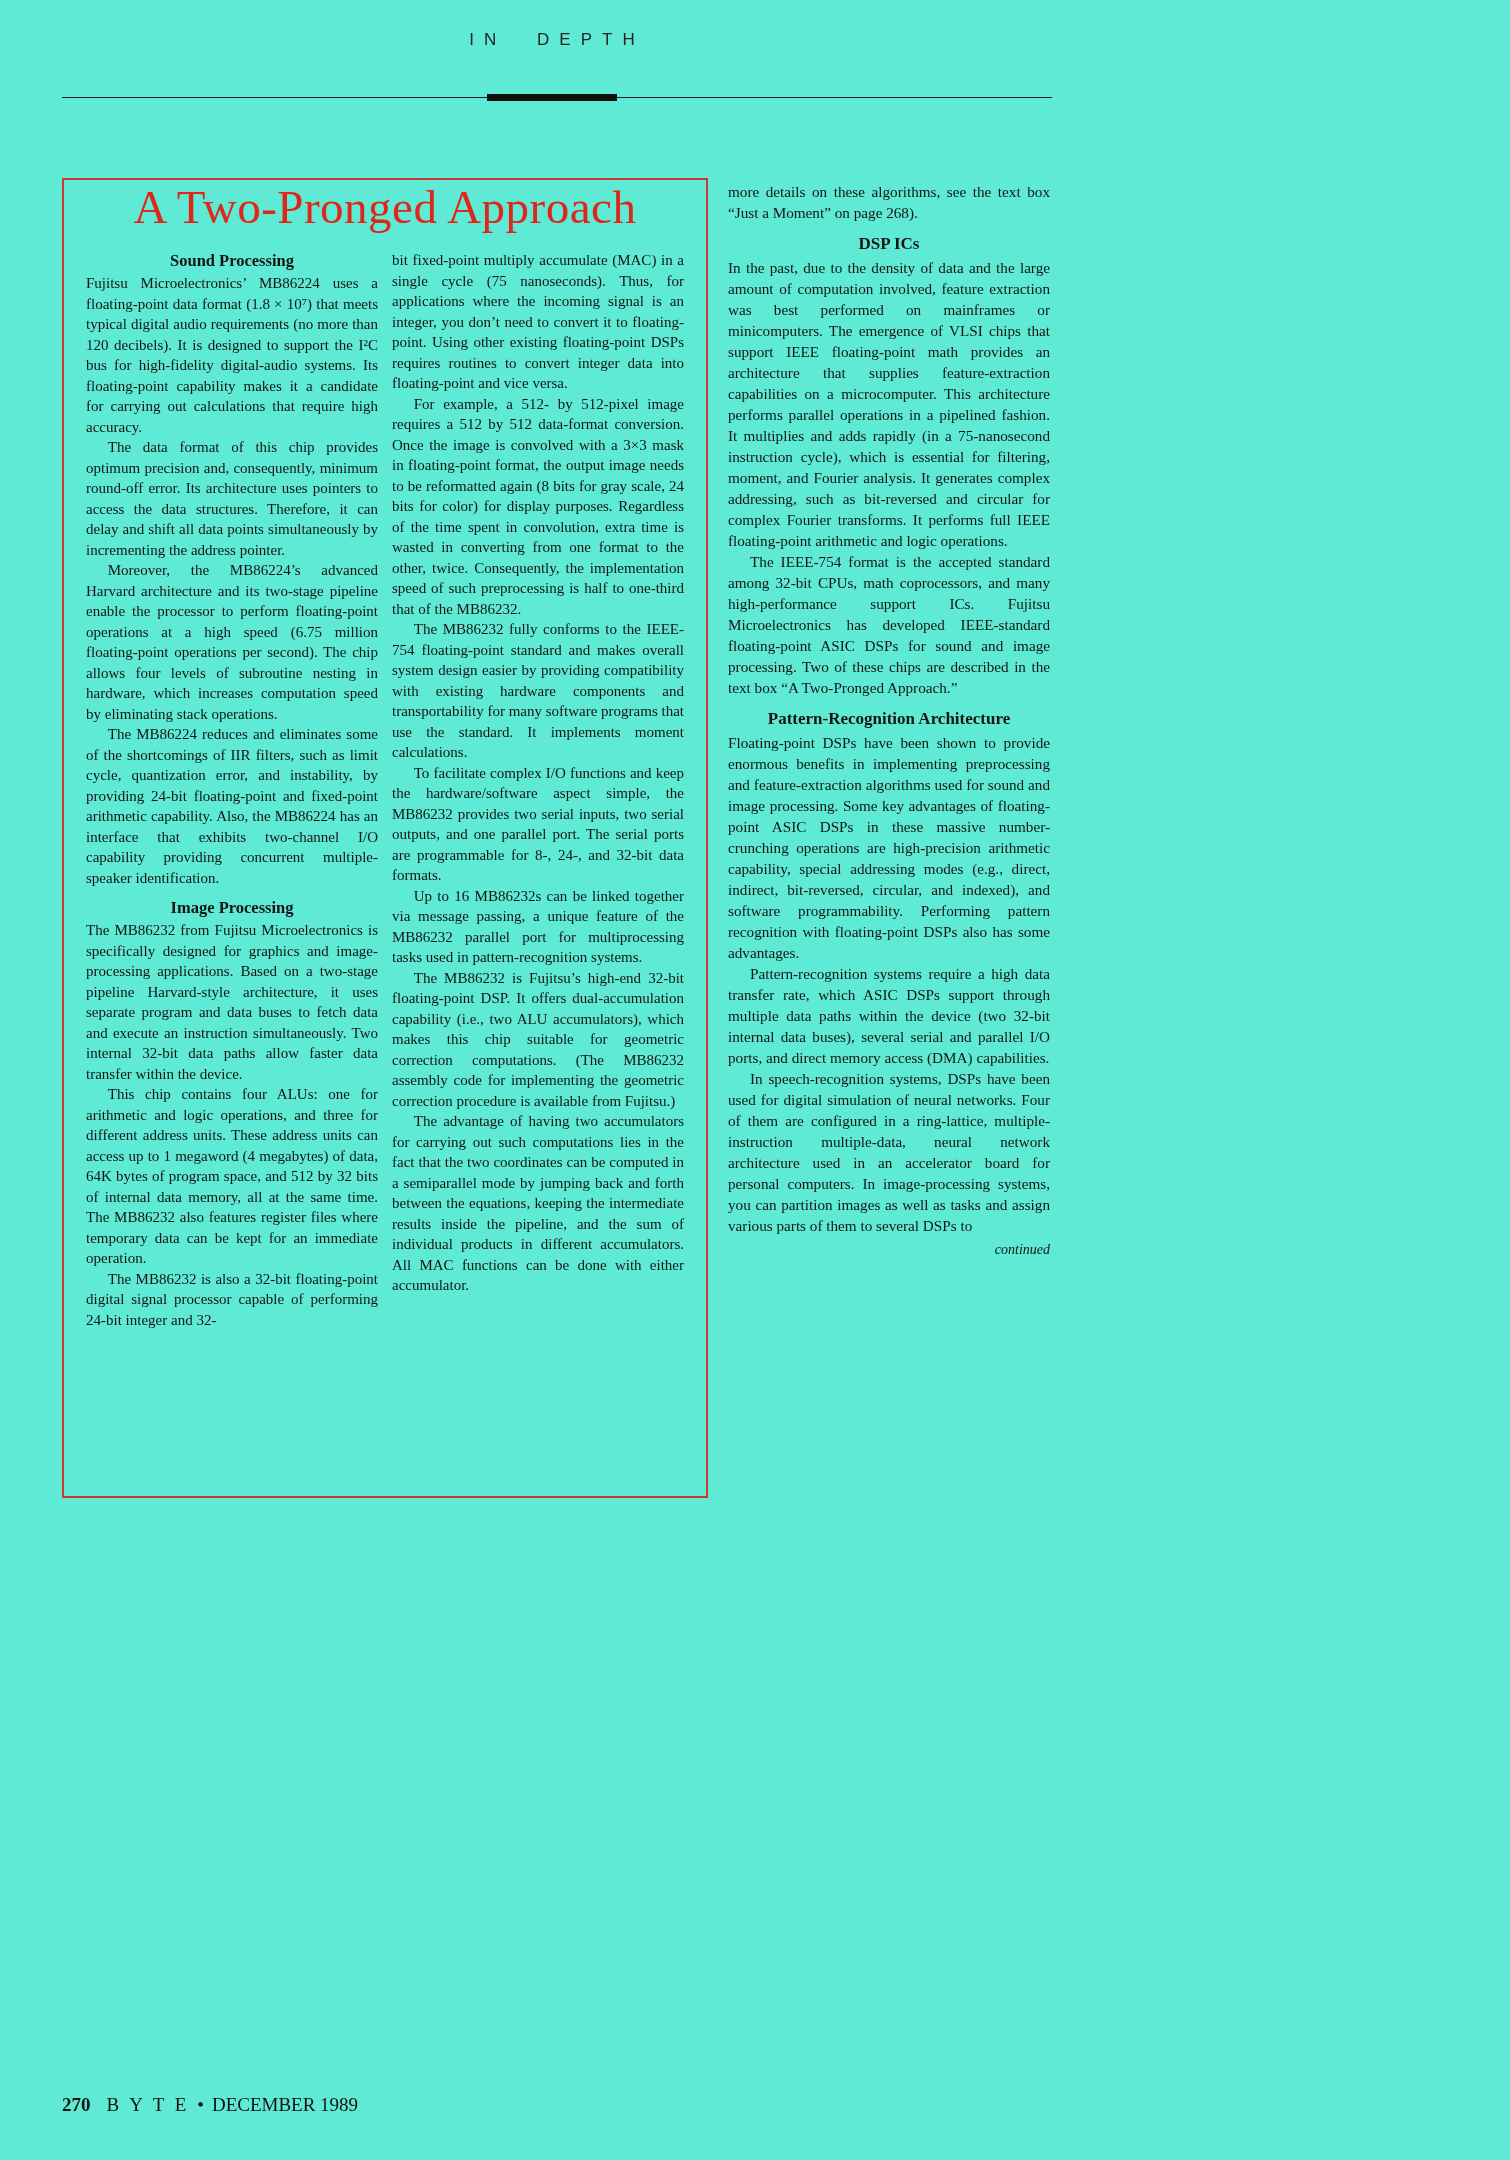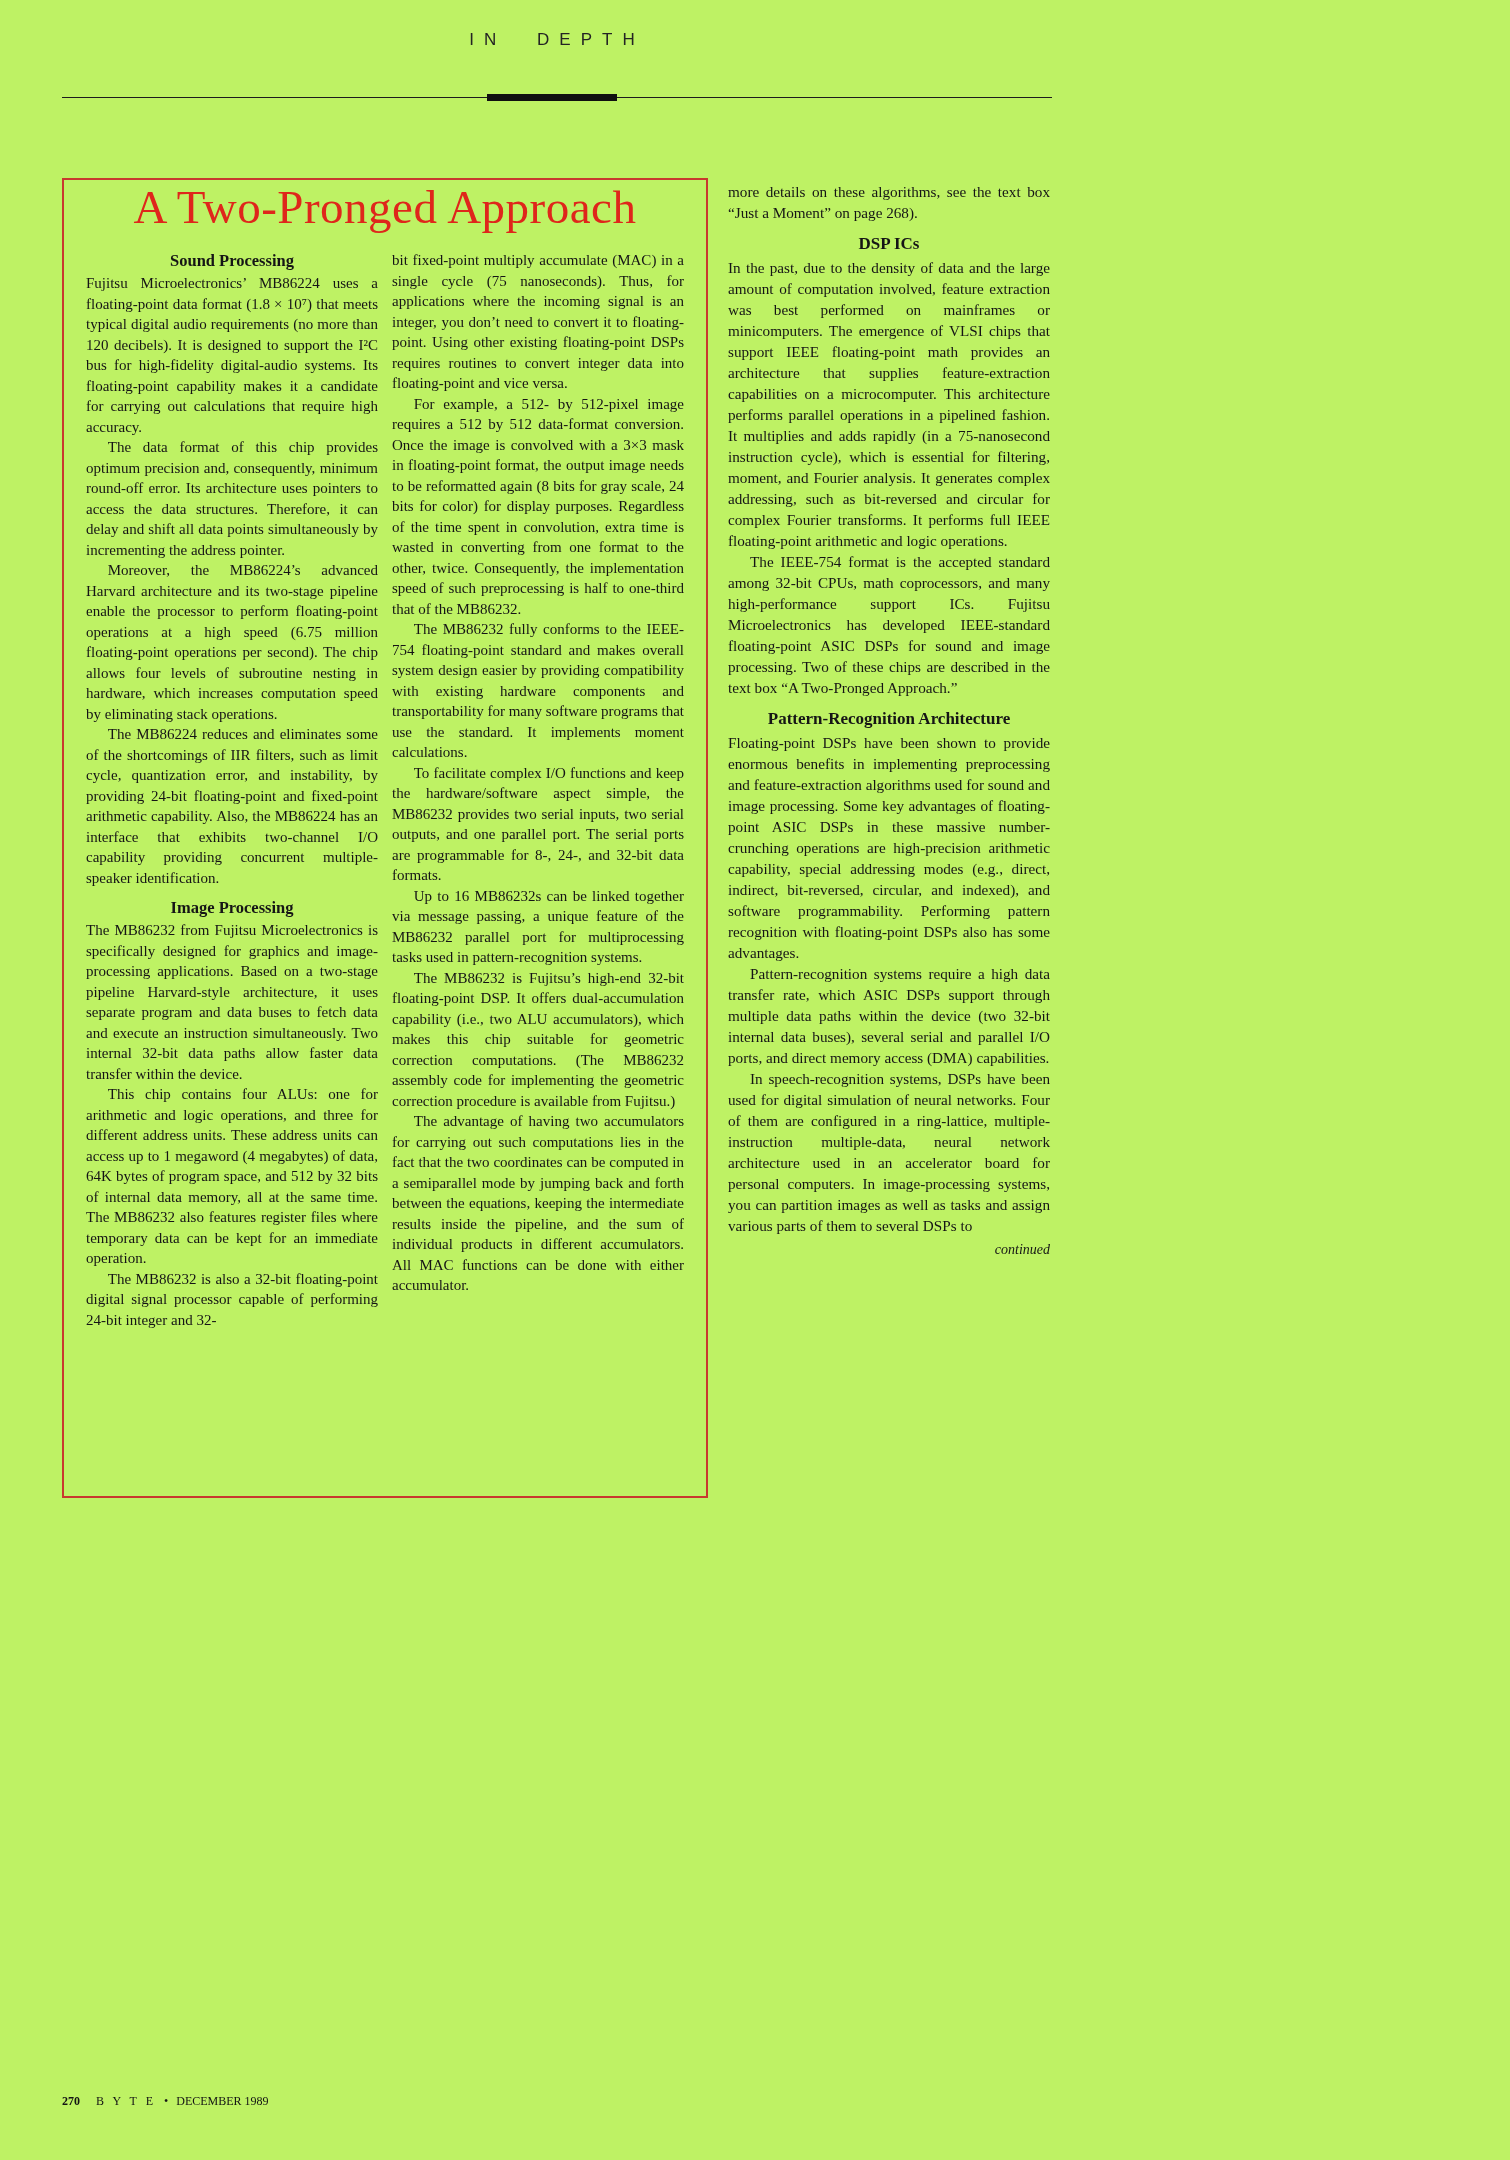--- a/index.html
+++ b/index.html
@@ -5,21 +5,21 @@
   * { margin:0; padding:0; box-sizing:border-box; }
   html, body { width:1510px; height:2160px; }
   body {
     background:#f6f5f1;
     font-family:"Liberation Serif", serif;
     color:#151515;
   }
   .page {
     position:relative;
     width:1510px; height:2160px;
-    background:#bef264;
+    background:#5eead4;
     overflow:hidden;
   }
 
   
   .kicker {
     position:absolute; top:30px; left:62px; width:990px;
     text-align:center;
     font-family:"Liberation Sans", sans-serif;
     font-size:17px; letter-spacing:10px; word-spacing:16px;
     color:#242424;
@@ -82,21 +82,21 @@
   .continued {
     text-align:right;
     font-style:italic;
     font-size:14px;
     margin-top:3px;
   }
 
   
   .page-footer {
     position:absolute; left:62px; top:2094px;
-    font-size:12px; color:#141414;
+    font-size:19px; color:#141414;
   }
   .page-footer .pageno { font-weight:bold; margin-right:16px; }
   .page-footer .mag { letter-spacing:3px; margin-right:8px; }
   .page-footer .sep { margin-right:8px; }
 </style>
 </head>
 <body>
 
 <div class="page">
 

